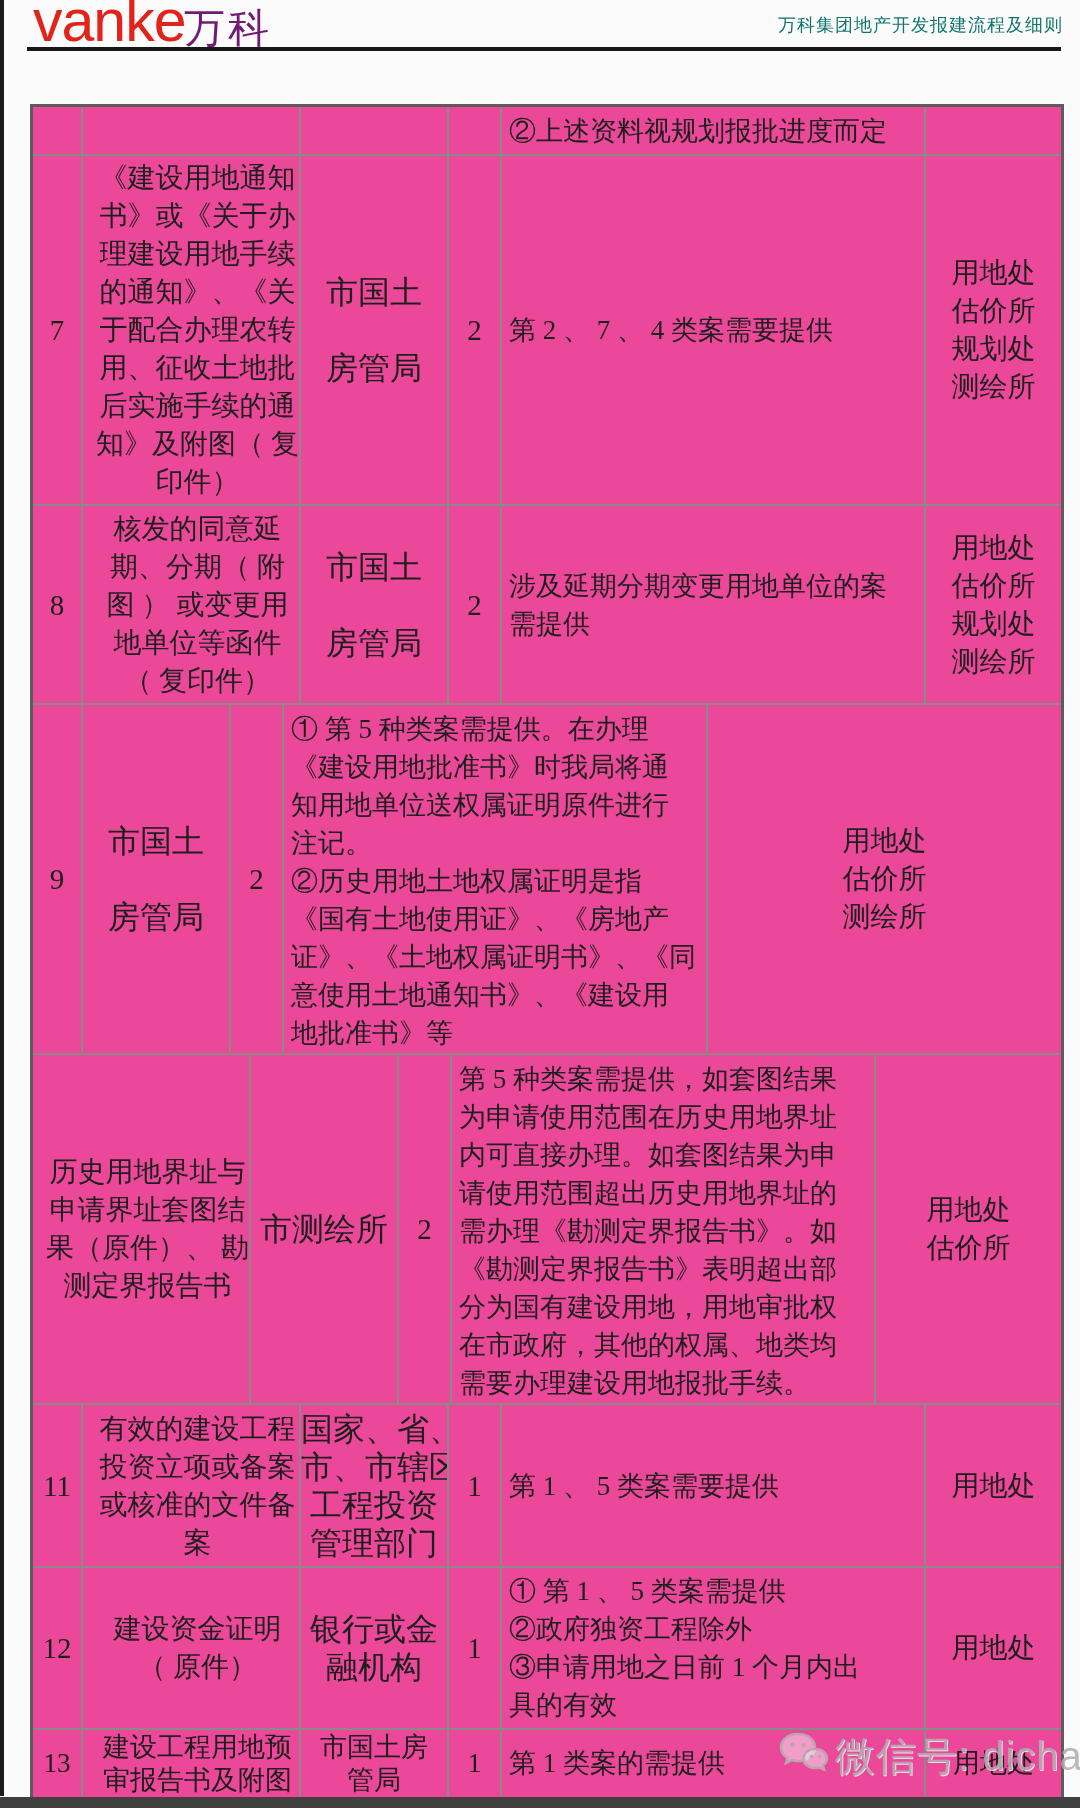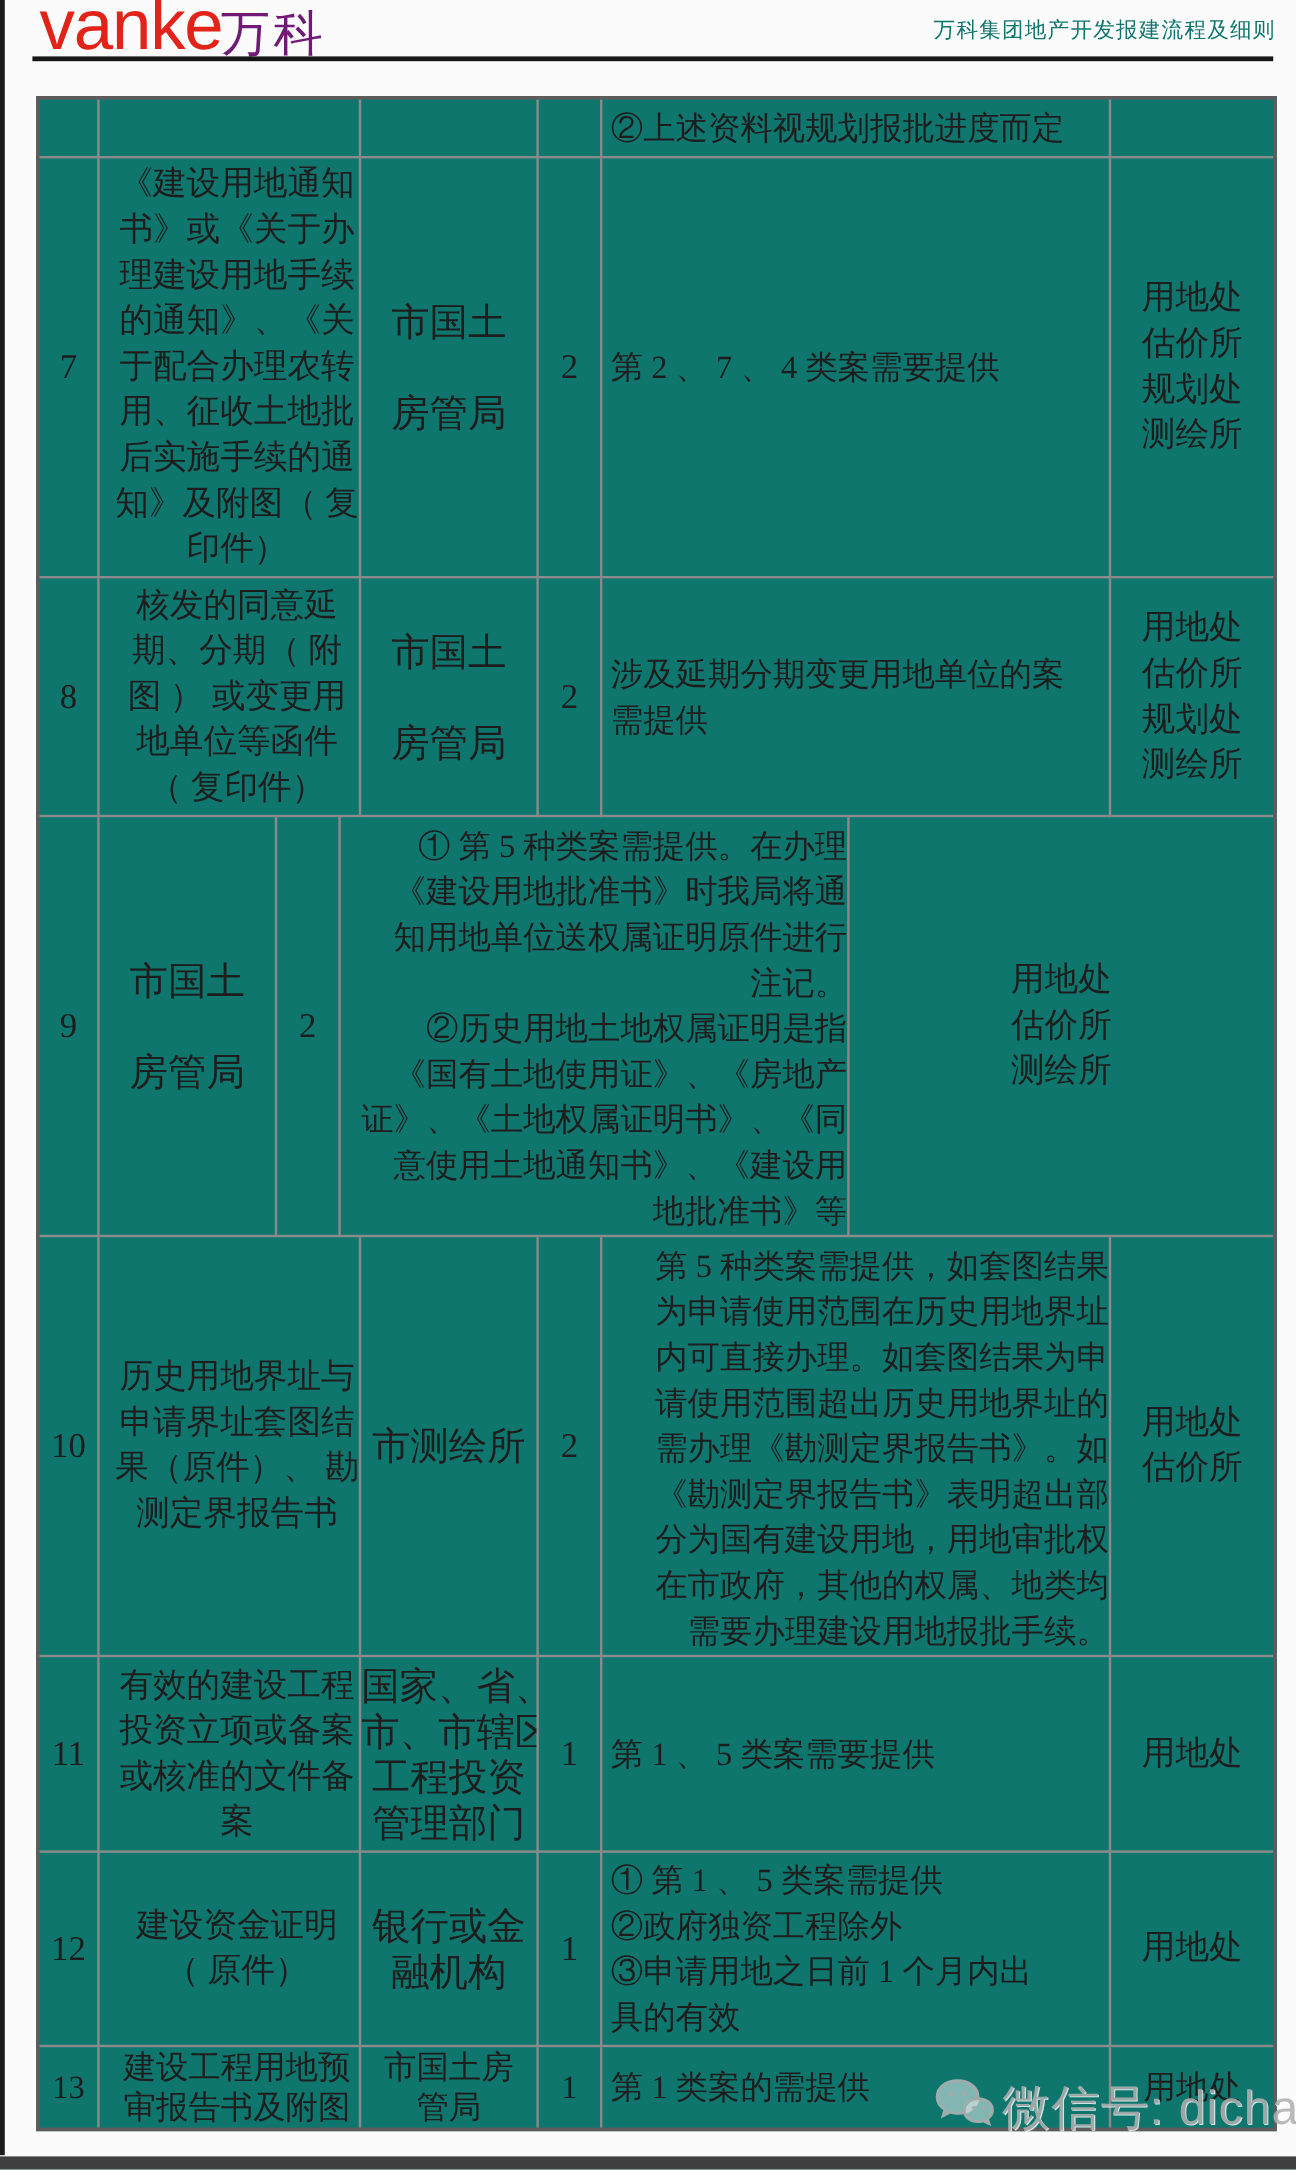--- a/index.html
+++ b/index.html
@@ -23,39 +23,39 @@
     font-family:"Liberation Sans","DejaVu Sans",sans-serif;
     font-size:41px;color:#701a75;letter-spacing:3px;
   }
   .doc-title{
     position:absolute;right:17px;top:13px;
     font-size:18px;letter-spacing:1px;color:#0f766e;
   }
   .rule{position:absolute;left:27px;top:47px;width:1034px;height:4px;background:#171717;}
   
   .tbl{
-    position:absolute;left:30px;top:80px;width:1028px;
-    border:3px solid #5c5c5c;background:#0f766e;
+    position:absolute;left:30px;top:104px;width:1028px;
+    border:3px solid #5c5c5c;background:#ec4899;
     font-size:28px;line-height:38px;
   }
   .tr{display:flex;}
   .td{
     box-sizing:border-box;flex:0 0 auto;
     border-right:2px solid #8a8a8a;border-bottom:2px solid #8a8a8a;
     display:flex;flex-direction:column;justify-content:center;
     overflow:hidden;white-space:pre;text-align:center;
   }
   .tr:last-child .td{border-bottom:none;}
   .c0{width:50px;font-size:29px;}
   .c1{width:218px;text-align:center;padding-left:13px;}
   .c2{width:148px;font-size:32px;}
   .c3{width:53px;font-size:29px;}
   .c4{width:424px;text-align:left;padding-left:7px;font-size:27px;}
   .c5{flex:1 1 auto;border-right:none;}
-  .vtop{justify-content:flex-start;padding-top:5px;text-align:right;}
+  .vtop{justify-content:flex-start;padding-top:5px;}
   .tight{line-height:33px;font-size:27px;}
   
   .watermark{
     position:absolute;left:778px;top:1729px;
     display:flex;align-items:flex-start;gap:5px;
     color:#b0b0b0;opacity:.88;
     font-family:"Liberation Sans","DejaVu Sans",sans-serif;
     font-size:40px;letter-spacing:1px;
     text-shadow:1px 1px 0 rgba(255,255,255,.9);
     white-space:nowrap;
@@ -142,21 +142,20 @@
 《国有土地使用证》、《房地产
 证》、《土地权属证明书》、《同
 意使用土地通知书》、《建设用
 地批准书》等</div>
       <div class="td c5">用地处
 估价所
 测绘所</div>
     </div>
 
     <div class="tr" style="height:350px">
-      <div class="td c0">10</div>
       <div class="td c1">历史用地界址与
 申请界址套图结
 果（原件）、 勘
 测定界报告书</div>
       <div class="td c2">市测绘所</div>
       <div class="td c3">2</div>
       <div class="td c4 vtop">第 5 种类案需提供，如套图结果
 为申请使用范围在历史用地界址
 内可直接办理。如套图结果为申
 请使用范围超出历史用地界址的

